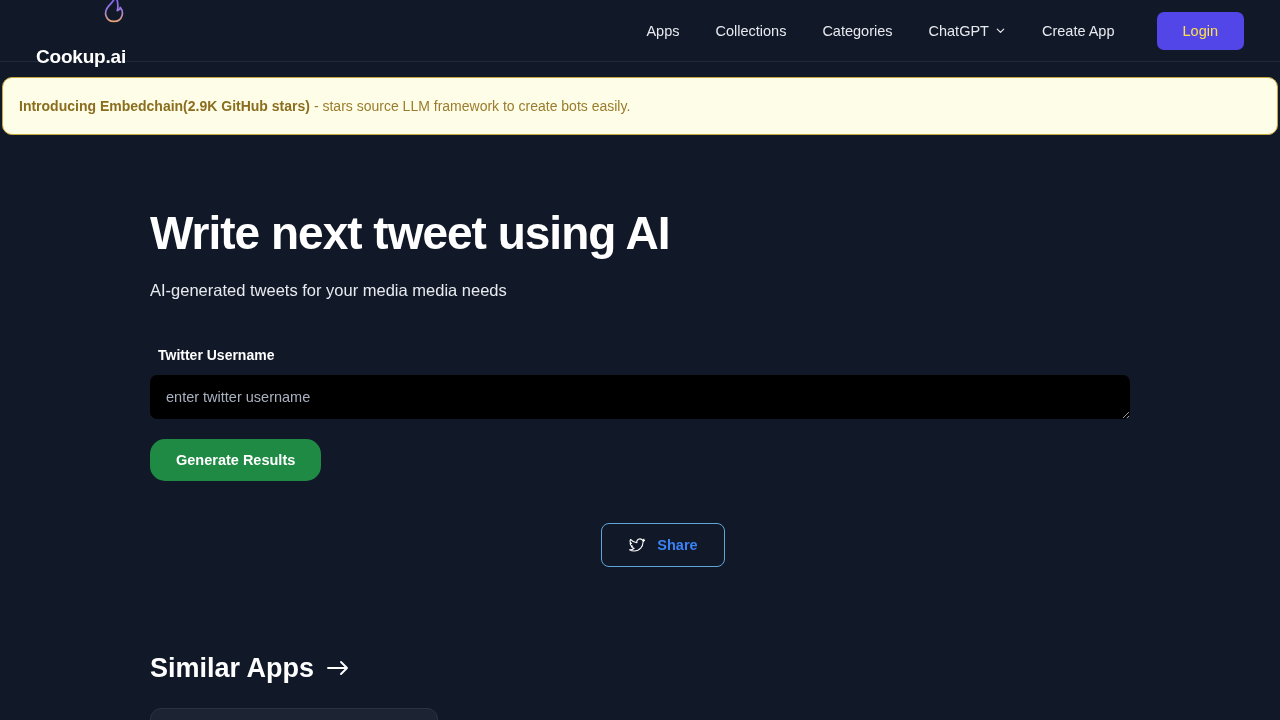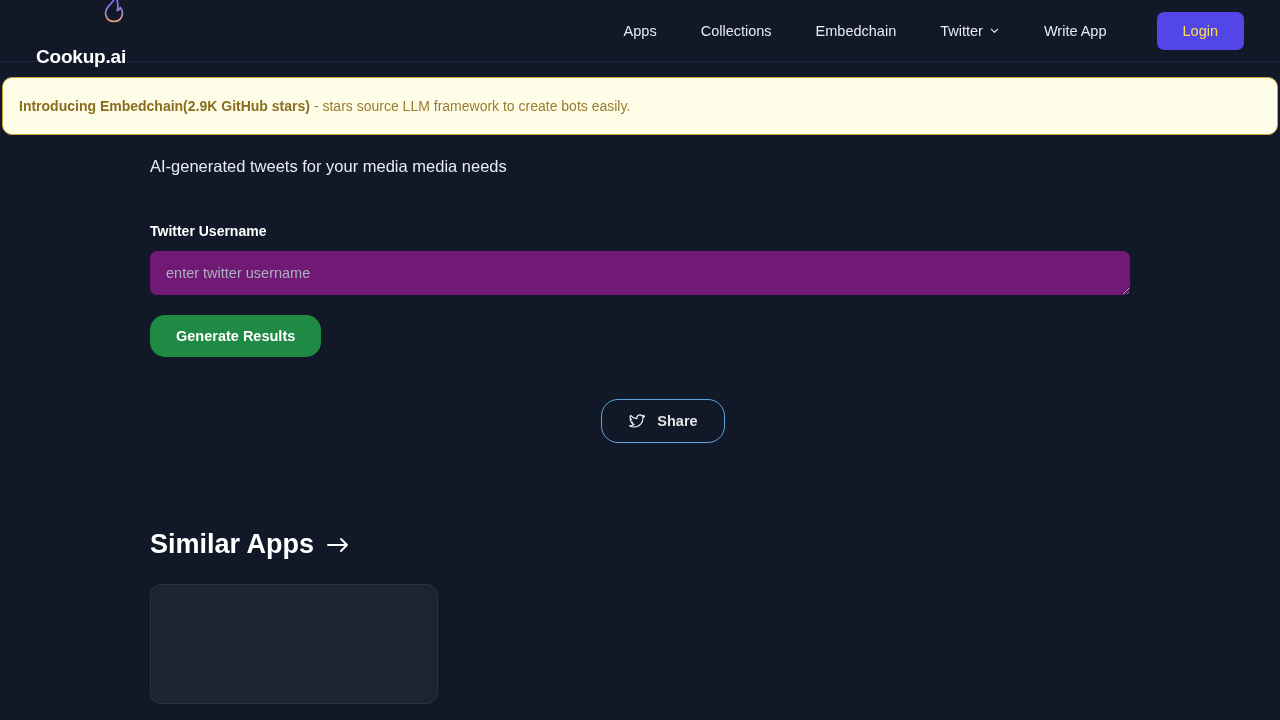--- a/index.html
+++ b/index.html
@@ -43,21 +43,21 @@
   .brand-name {
     font-size: 19px;
     font-weight: bold;
     color: #ffffff;
     letter-spacing: -0.2px;
   }
 
   .nav {
     display: flex;
     align-items: center;
-    gap: 8px;
+    gap: 0;
   }
   .nav-item {
     font-size: 14.5px;
     color: #e8eaf0;
     padding: 8px 18px;
     cursor: pointer;
     white-space: nowrap;
     display: flex;
     align-items: center;
     gap: 6px;
@@ -119,28 +119,29 @@
     font-size: 16.5px;
     color: #e8eaf0;
     margin-top: 22px;
   }
 
   .field-label {
     font-size: 14px;
     font-weight: bold;
     color: #ffffff;
     margin-top: 47px;
+    margin-left: 8px;
   }
 
   .field-input {
     display: block;
     width: 980px;
     height: 44px;
     margin-top: 12px;
-    background: #701a75;
+    background: #000000;
     border: none;
     border-radius: 7px;
     padding: 11px 16px;
     font-size: 14.5px;
     font-family: "Liberation Sans", sans-serif;
     color: #ffffff;
     resize: vertical;
     line-height: 22px;
     overflow: hidden;
   }
@@ -164,23 +165,23 @@
     display: flex;
     justify-content: center;
     margin-top: 42px;
     margin-left: -150px;
   }
   .share-btn {
     display: inline-flex;
     align-items: center;
     gap: 11px;
     border: 1.5px solid #60a5d8;
-    border-radius: 17px;
+    border-radius: 8px;
     background: transparent;
-    color: #e5e5e5;
+    color: #3b82f6;
     font-size: 14.5px;
     font-weight: bold;
     padding: 12px 26px;
     cursor: pointer;
     font-family: "Liberation Sans", sans-serif;
     margin-left: 46px;
   }
   .twitter-icon { width: 18px; height: 18px; display: block; }
 
   
@@ -233,47 +234,48 @@
 
     <div class="nav-item">
       <span>Apps</span>
     </div>
 
     <div class="nav-item">
       <span>Collections</span>
     </div>
 
     <div class="nav-item">
-      <span>Embedchain</span>
-    </div>
-
-    <div class="nav-item">
-      <span>Twitter</span>
+      <span>Categories</span>
+    </div>
+
+    <div class="nav-item">
+      <span>ChatGPT</span>
       <span>
         <svg class="chevron" viewBox="0 0 12 12" fill="none">
           <path d="M2.5 4.5 L6 8 L9.5 4.5" stroke="#e8eaf0" stroke-width="1.3" stroke-linecap="round" stroke-linejoin="round"></path>
         </svg>
       </span>
     </div>
 
     <div class="nav-item">
-      <span>Write App</span>
+      <span>Create App</span>
     </div>
 
     <button class="login-btn">Login</button>
   </div>
 </div>
 
 <div class="banner">
   <span class="banner-bold">Introducing Embedchain(2.9K GitHub stars)</span>
   <span class="banner-rest">- stars source LLM framework to create bots easily.</span>
 </div>
 
 <div class="main">
 
+  <h1 class="page-title">Write next tweet using AI</h1>
   <p class="page-subtitle">AI-generated tweets for your media media needs</p>
 
   <div class="field-label">Twitter Username</div>
 
   <textarea class="field-input" rows="1" placeholder="enter twitter username" style=""></textarea>
 
   <button class="generate-btn">Generate Results</button>
 
   <div class="share-row">
     <button class="share-btn">

